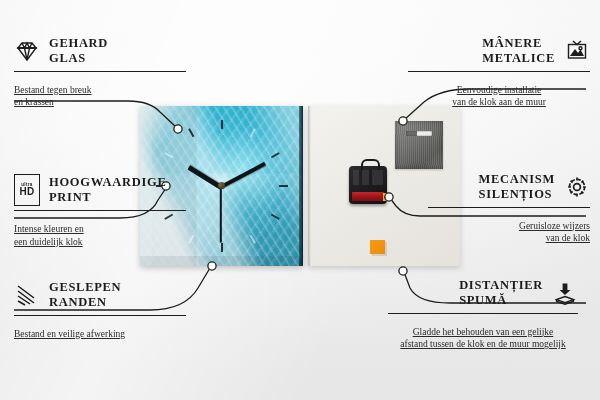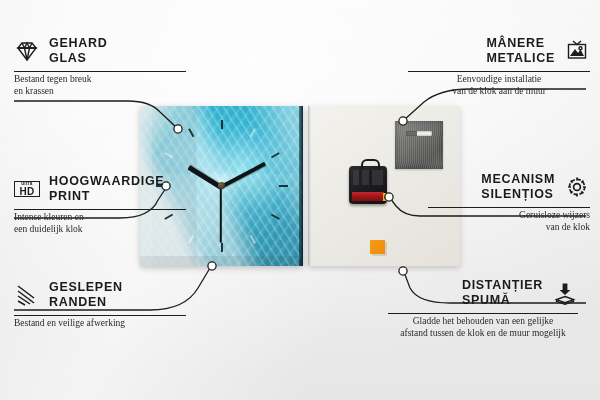--- a/index.html
+++ b/index.html
@@ -237,40 +237,41 @@
   }
   .callout .head {
     display: flex;
     align-items: center;
     gap: 9px;
   }
   .callout.right .head {
     flex-direction: row-reverse;
   }
   .callout .titles {
-    font-family: Liberation Sans, sans-serif;
+    font-family: Liberation Serif, serif;
     font-weight: bold;
     font-size: 12.5px;
     letter-spacing: 0.7px;
     line-height: 1.22;
     color: #1b1b1b;
     text-transform: uppercase;
   }
   .callout.right .titles { }
   .callout .rule {
     height: 1px;
     background: #1d1d1d;
     margin-top: 4px;
   }
   .callout .desc {
     font-family: "Liberation Serif", serif;
     font-size: 9.5px;
     line-height: 1.32;
     color: #2a2a2a;
-    margin-top: 1px;
+    margin-top: 12px;
+    text-decoration: underline;
   }
   .callout.right .desc { text-align: right; }
   .callout.center-desc .desc { text-align: center; }
 
   .icon {
     width: 26px;
     height: 24px;
     flex: 0 0 26px;
     color: #1d1d1d;
   }
@@ -278,21 +279,21 @@
 
   
   #c-glass   { left: 14px;  top: 36px;  width: 172px; }
   #c-print   { left: 14px;  top: 174px; width: 172px; }
   #c-edges   { left: 14px;  top: 280px; width: 172px; }
   #c-handles { right: 10px; top: 36px;  width: 182px; }
   #c-mech    { right: 10px; top: 172px; width: 162px; }
   #c-spacer  { right: 22px; top: 278px; width: 190px; }
 
   .hd-badge {
-    width: 26px; height: 16px;
+    width: 26px; height: 32px;
     border: 1.6px solid #1d1d1d;
     box-sizing: border-box;
     display: flex;
     flex-direction: column;
     align-items: center;
     justify-content: center;
     line-height: 1;
     font-family: "Liberation Sans", sans-serif;
   }
   .hd-badge .u { font-size: 4.6px; letter-spacing: 0.3px; font-weight: bold; }

